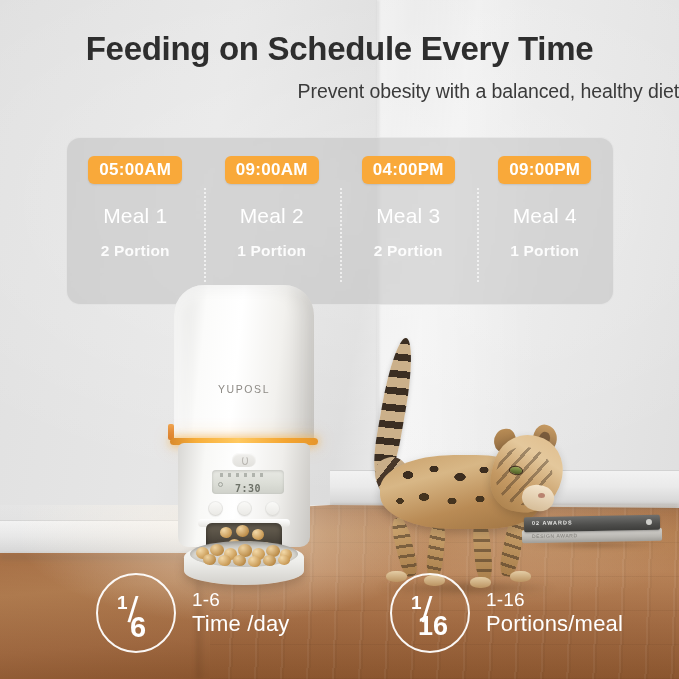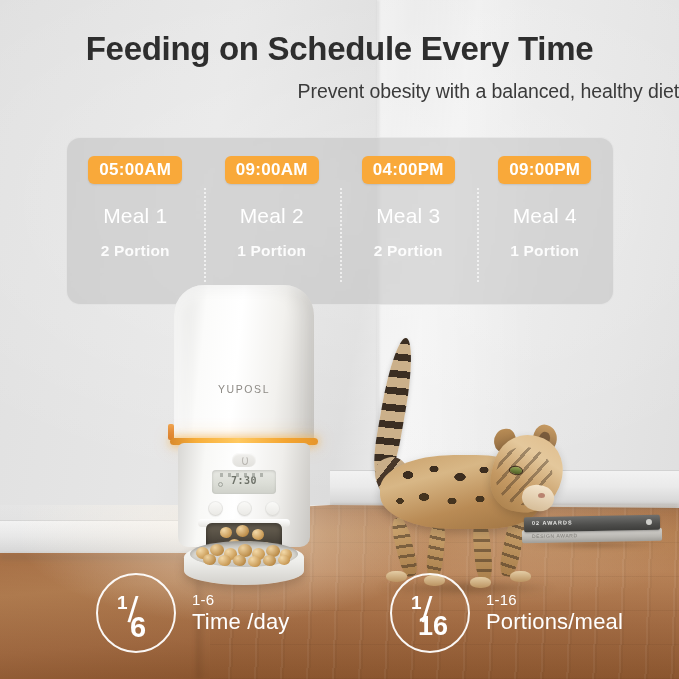--- a/index.html
+++ b/index.html
@@ -184,25 +184,25 @@
     border-radius: 7px;
     background: linear-gradient(180deg, #f0efec, #e2e1dd);
     box-shadow: inset 0 1px 2px rgba(255,255,255,.9);
   }
   .power-icon::after {
     content: ""; position: absolute; left: 10px; top: 3px;
     width: 4px; height: 7px; border: 1.2px solid #b9b6b1;
     border-top-color: transparent; border-radius: 50%;
   }
   .lcd {
-    position: absolute; left: 44px; top: 185px; width: 64px; height: 24px;
+    position: absolute; left: 44px; top: 185px; width: 72px; height: 24px;
     border-radius: 4px;
     background: linear-gradient(180deg, #e8e9e4 0%, #dcded7 55%, #cfd1ca 100%);
     box-shadow: inset 0 1px 3px rgba(0,0,0,.16);
-    display: flex; align-items: flex-start; justify-content: center;
+    display: flex; align-items: flex-end; justify-content: center;
   }
   .lcd-ticks {
     position: absolute; left: 8px; top: 3px; width: 48px; height: 4px;
     background: repeating-linear-gradient(90deg, #9fa39c 0 3px, transparent 3px 8px);
     opacity: .75;
   }
   .lcd-time {
     font-family: "DejaVu Sans Mono", monospace;
     font-size: 10px; font-weight: 700; color: #6e7269;
     letter-spacing: 0.5px; margin-top: 5px;
@@ -406,21 +406,21 @@
     position: absolute; left: 30px; top: 14px;
     font-size: 36px; font-weight: 300; color: #ffffff;
     transform: rotate(2deg);
   }
   .frac-den {
     position: absolute; left: 32px; top: 36px;
     font-size: 29px; font-weight: 700; color: #ffffff;
   }
   .frac-den.wide { left: 26px; font-size: 27px; }
   .stat-lines { display: flex; flex-direction: column; line-height: 1.18; }
-  .stat-l1 { font-size: 15px; font-weight: 500; color: #ffffff; letter-spacing: .2px; }
+  .stat-l1 { font-size: 19px; font-weight: 500; color: #ffffff; letter-spacing: .2px; }
   .stat-l2 { font-size: 22px; font-weight: 500; color: #ffffff; letter-spacing: .2px; }
 </style>
 </head>
 <body>
 
 <div id="scene">
 
   <div class="wall-base"></div>
   <div class="wall-seam2"></div>
   <div class="wall-seam"></div>

